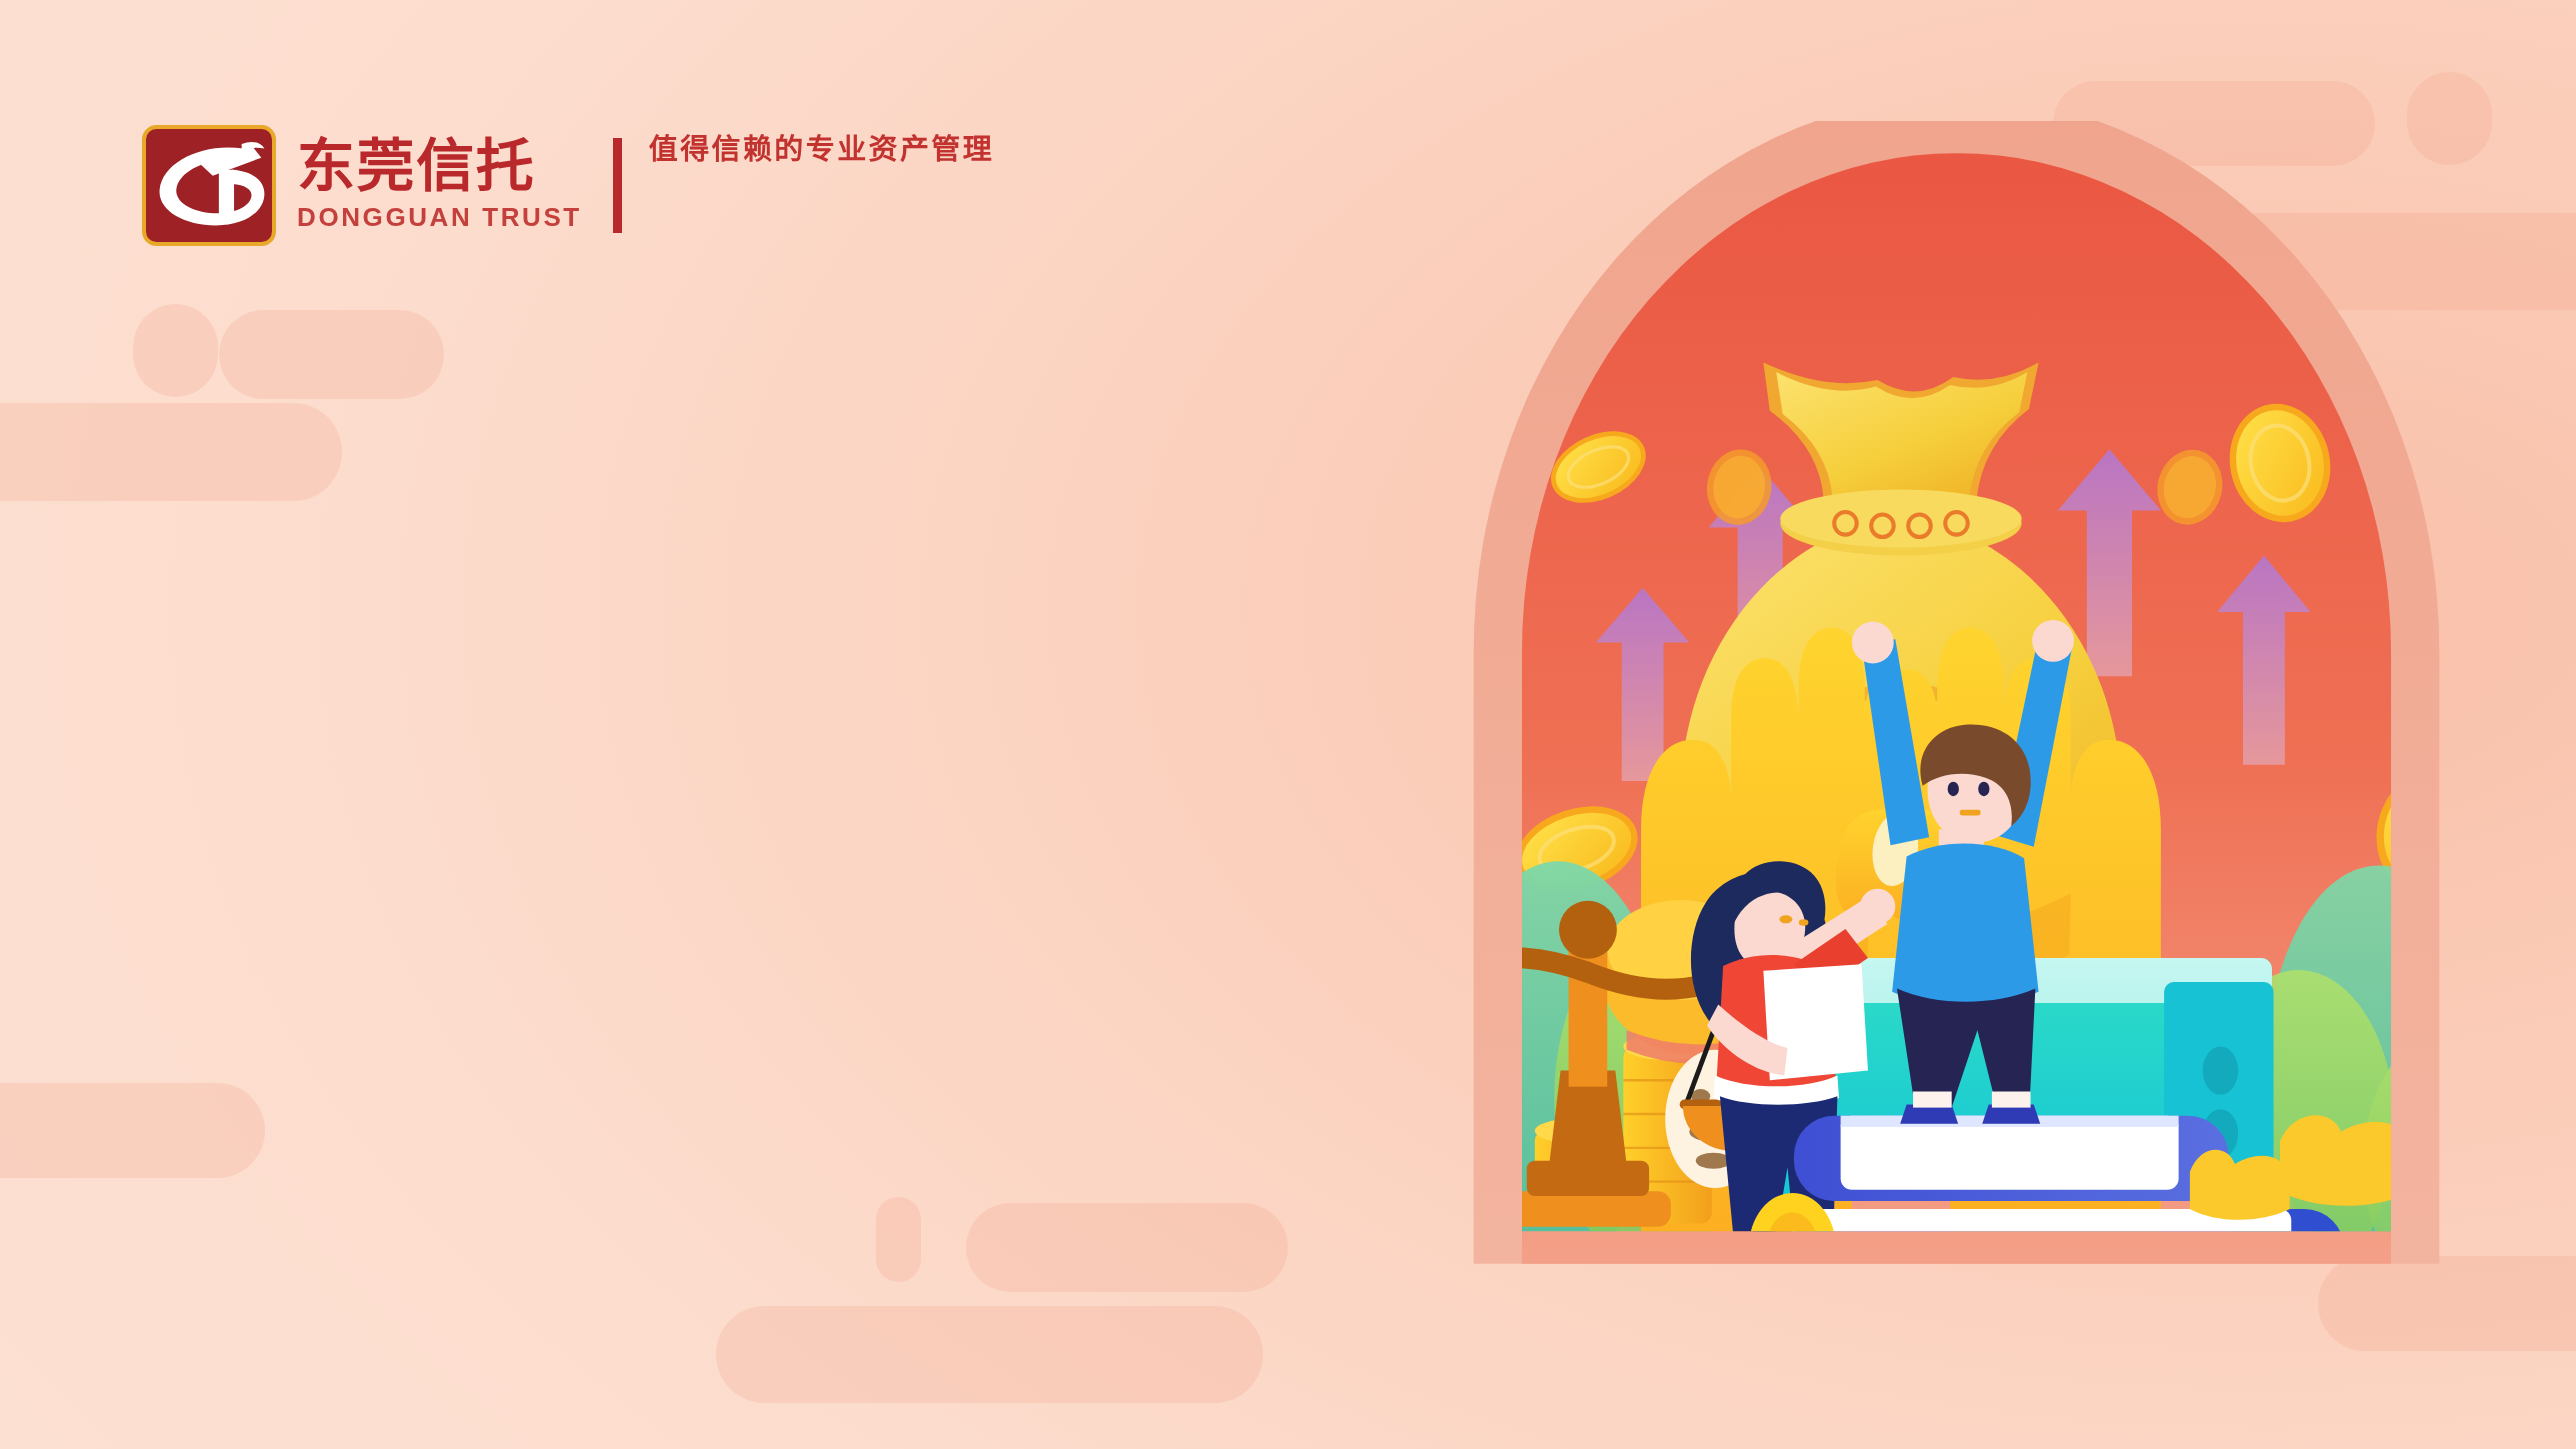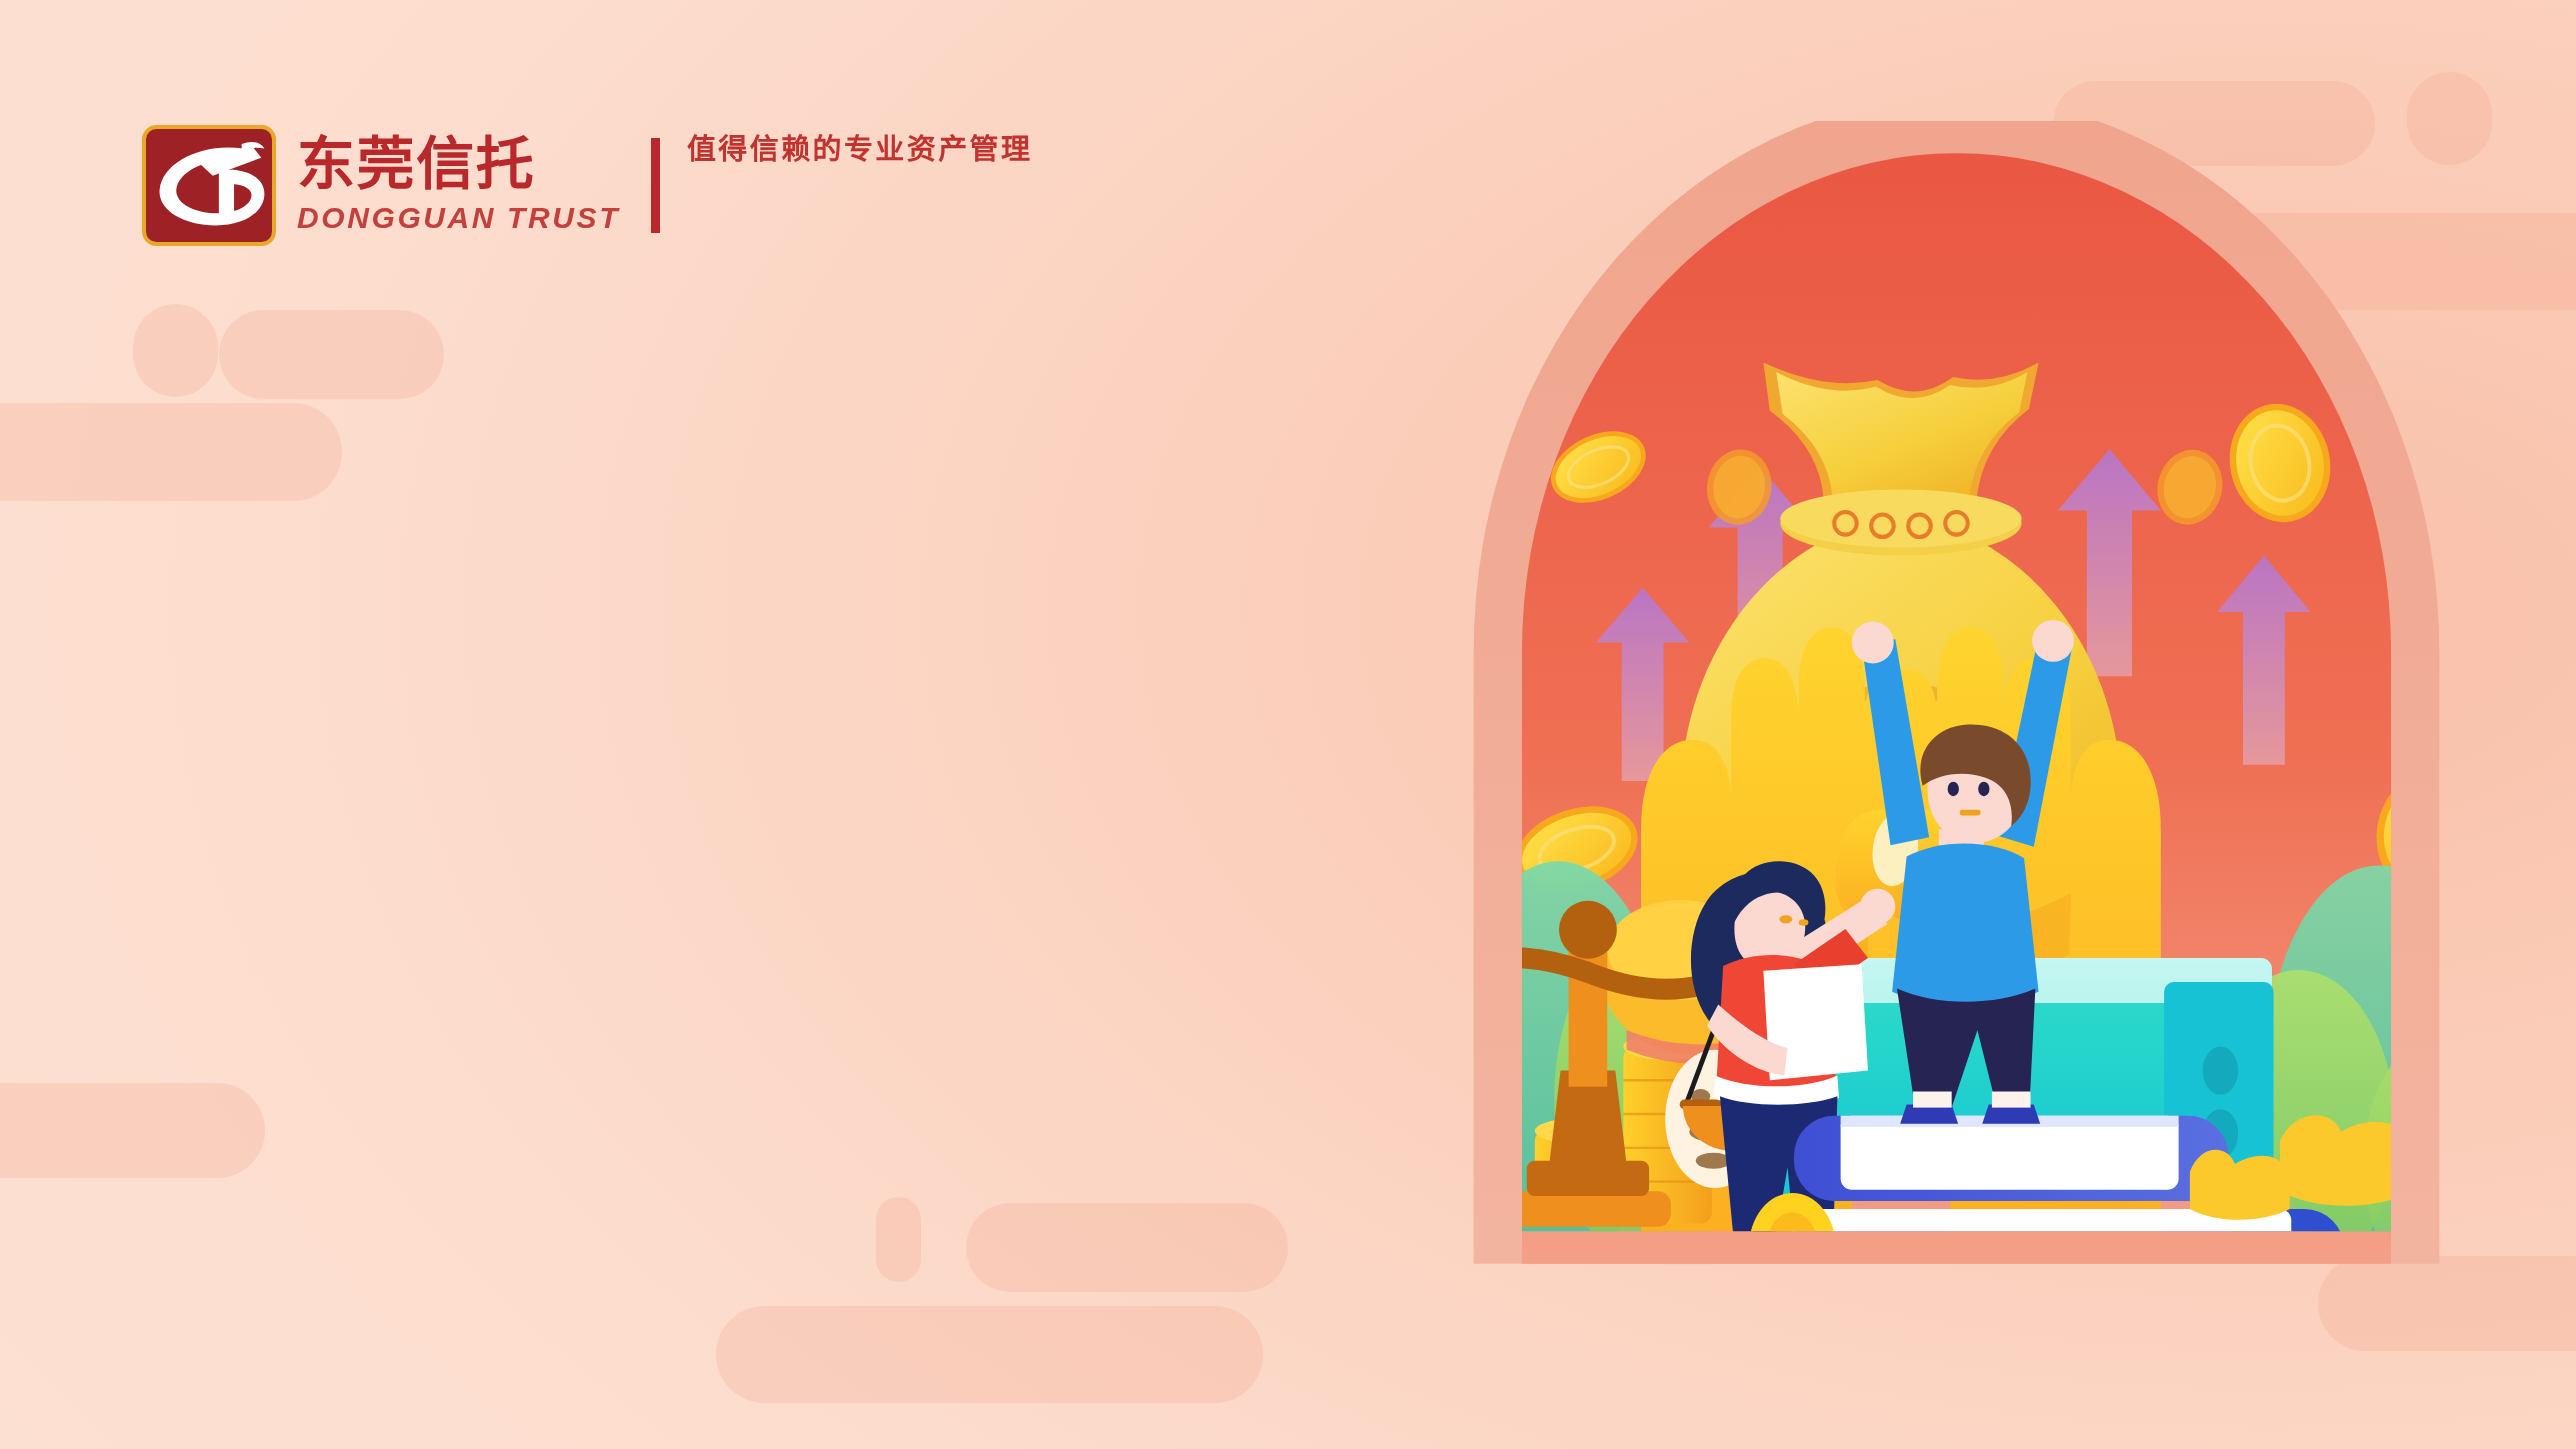--- a/index.html
+++ b/index.html
@@ -55,24 +55,23 @@
     display:flex; flex-direction:column; justify-content:center;
     height:121px;
   }
   .brand-cn{
     font-size:58px; font-weight:bold; color:#b9282b;
     letter-spacing:1.6px; line-height:1.02;
     font-family:"DejaVu Sans","Liberation Sans",sans-serif;
     white-space:nowrap;
   }
   .brand-en{
-    font-size:30px; font-weight:bold; color:#c4403c;
+    font-size:26px; font-weight:bold; color:#c4403c;
     letter-spacing:2.6px; line-height:1.25; margin-top:4.8px;
     white-space:nowrap;
-    font-style:italic;
   }
 
   .logo-divider{
     width:8.9px; height:95px;
     background:#b9282b;
     margin:0 27px 0 31px;
     flex:0 0 auto;
   }
   .tagline{
     display:flex; flex-direction:row; justify-content:space-between;

